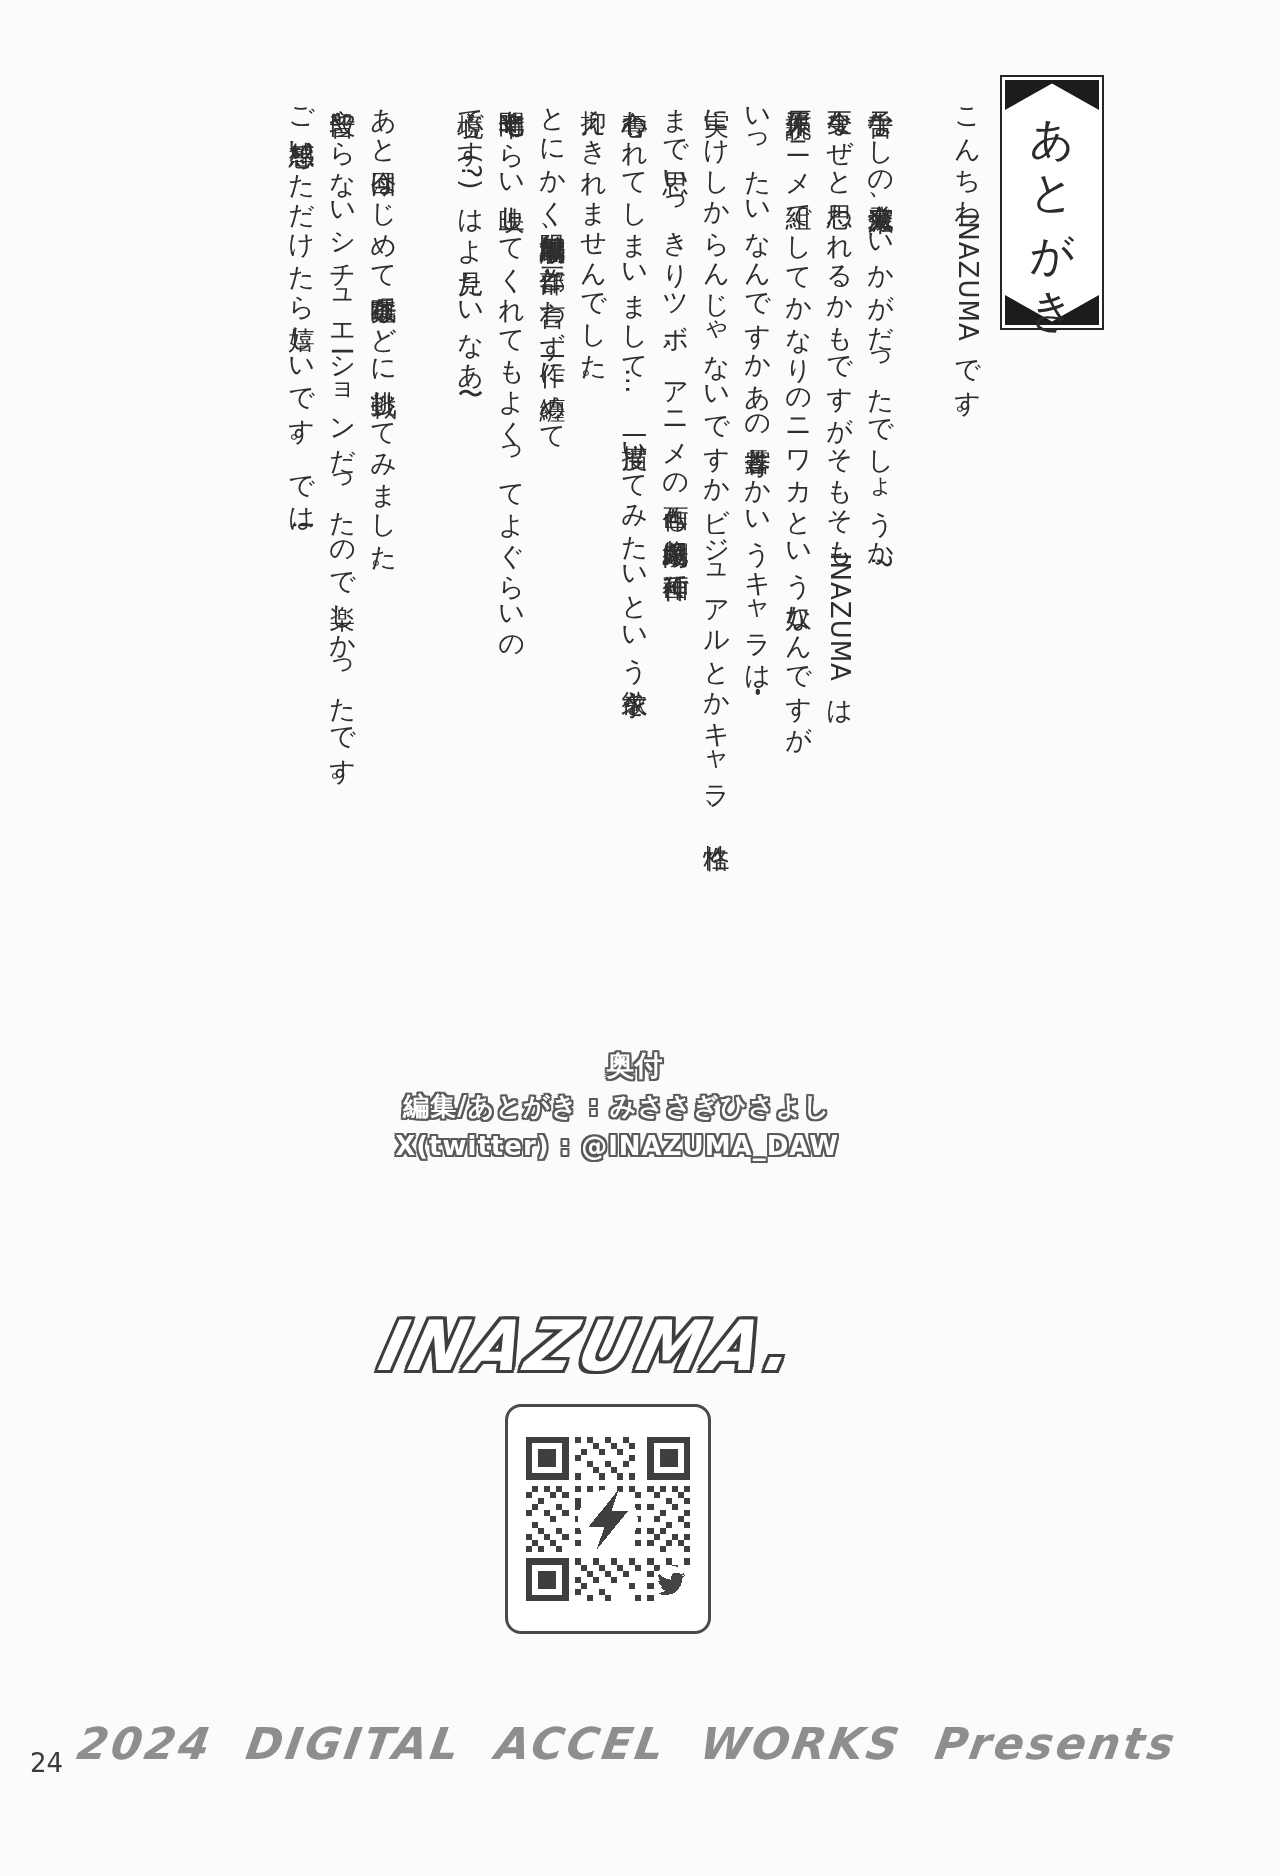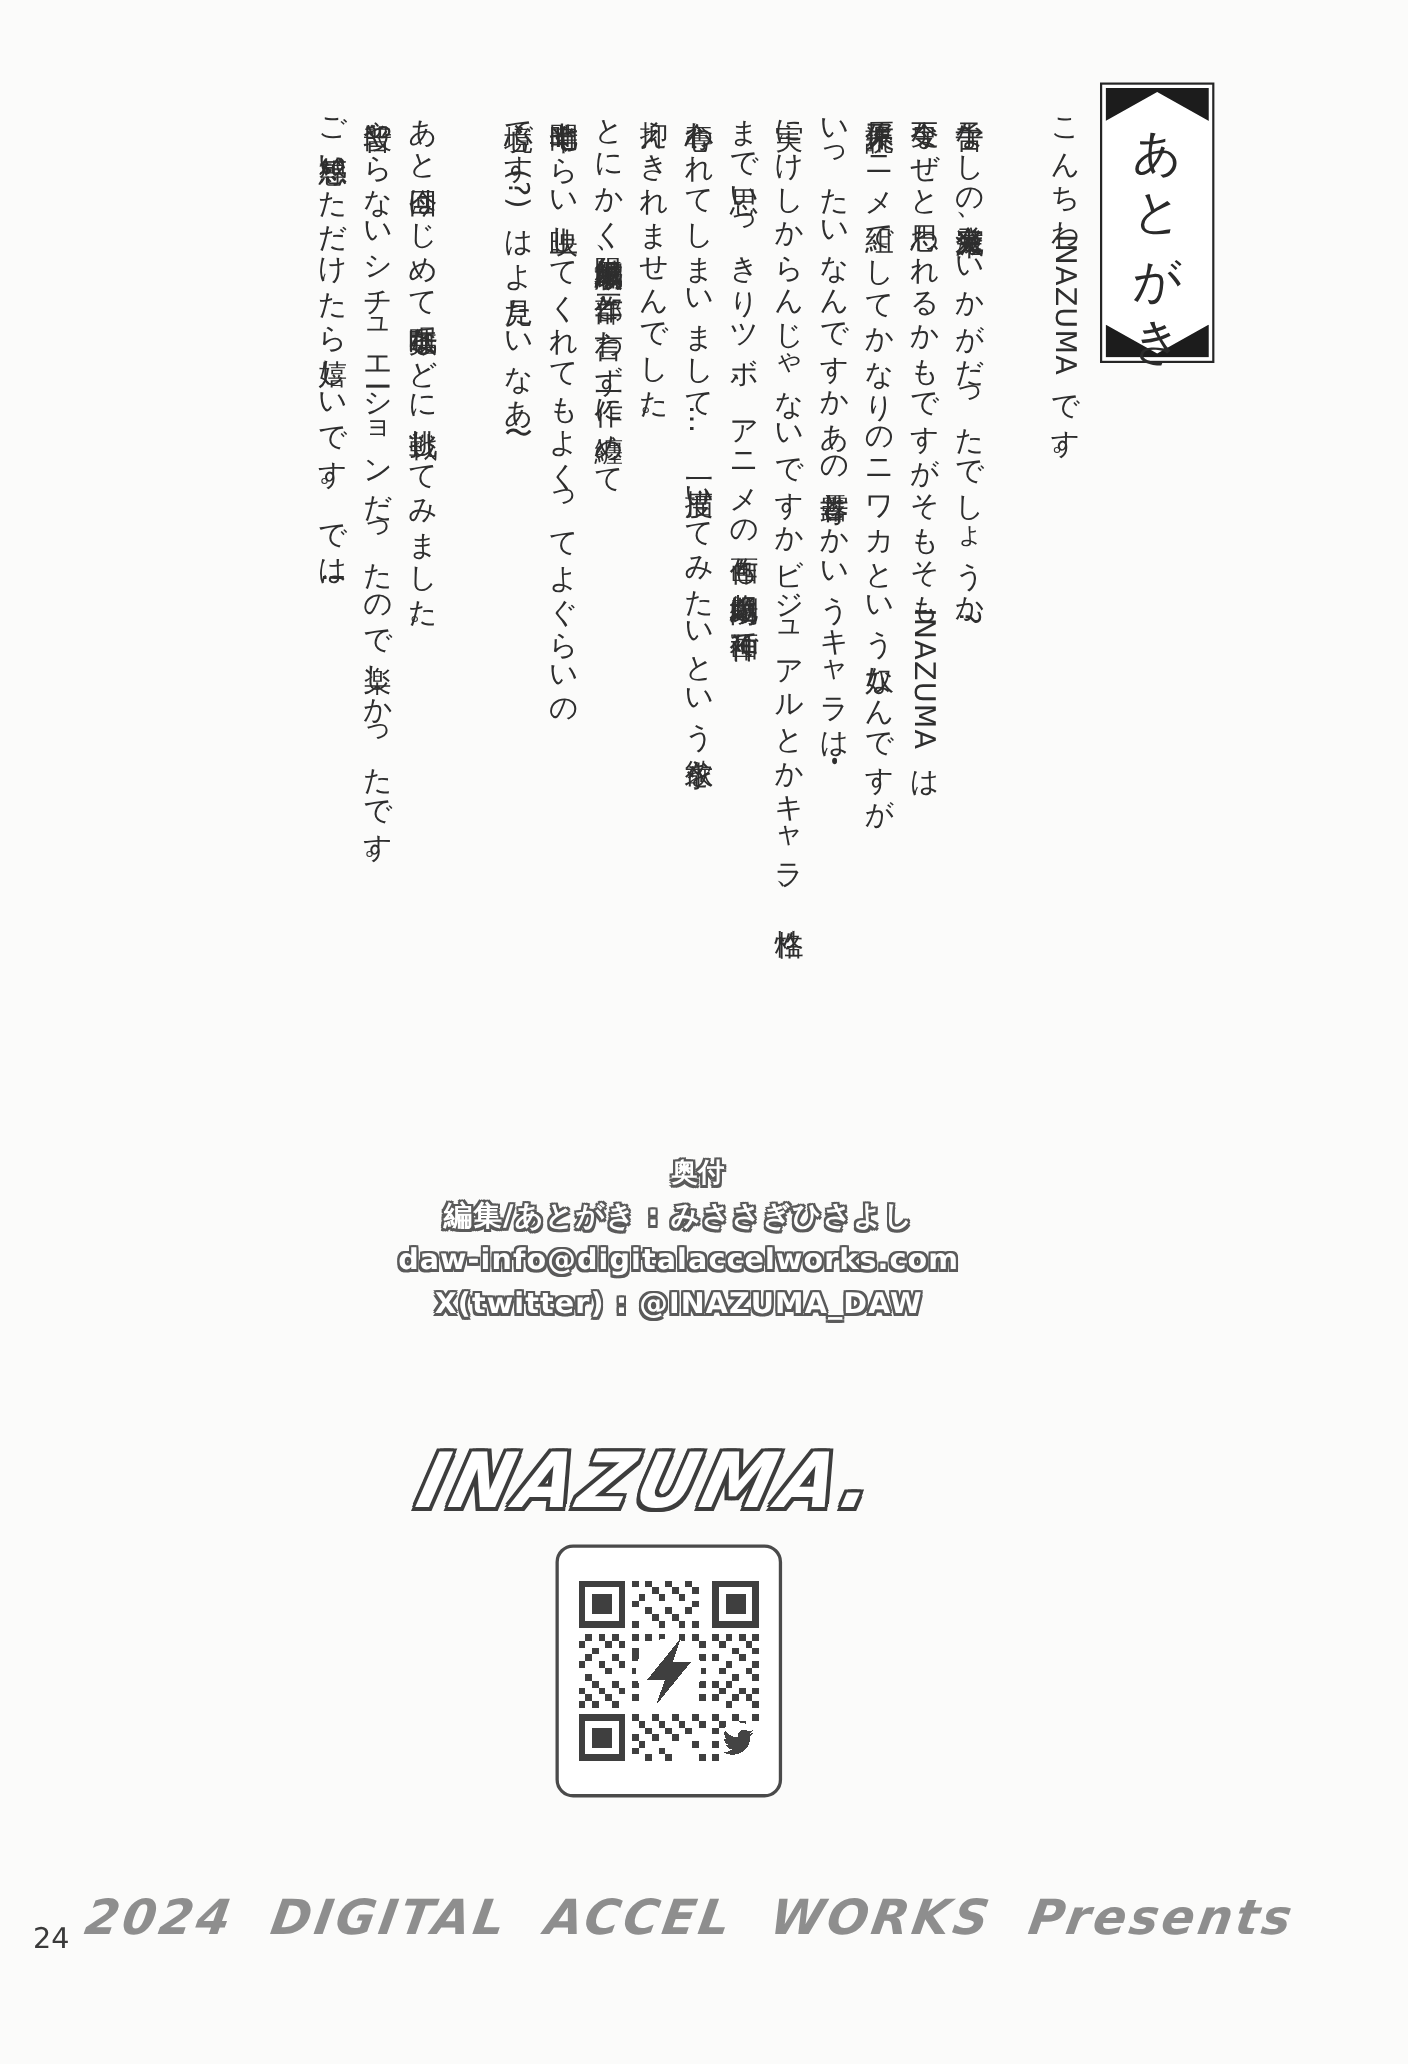--- a/index.html
+++ b/index.html
@@ -54,21 +54,21 @@
     text-align:center;
   }
   .outline {
     color:#fff; font-weight:bold;
     text-shadow:
       -2px -2px 0 #5a5a5a, 2px -2px 0 #5a5a5a,
       -2px 2px 0 #5a5a5a, 2px 2px 0 #5a5a5a,
       -2px 0 0 #5a5a5a, 2px 0 0 #5a5a5a,
       0 -2px 0 #5a5a5a, 0 2px 0 #5a5a5a;
   }
-  .colophon-title { font-size:24px; line-height:40px;padding-left:35px; }
+  .colophon-title { font-size:28px; line-height:40px;padding-left:35px; }
   .colophon-line { font-size:26px; line-height:40px; letter-spacing:1px; }
 
   
   .logo-wrap { position:absolute; top:1308px; left:0; width:1180px; text-align:center; }
   .logo {
     display:inline-block;
     font-size:66px; font-weight:900; font-style:italic;
     letter-spacing:5px;
     transform:skewX(-14deg) scaleY(1.05);
     color:#fff;
@@ -134,21 +134,20 @@
     <div class="para">
       <span class="vline">あと今回はじめて睡眠姦などに挑戦してみました。</span>
       <span class="vline">普段やらないシチュエーションだったので楽しかったです。</span>
       <span class="vline">ご感想等いただけたら嬉しいです。では!</span>
     </div>
   </div>
 
   <div class="colophon">
     <div class="colophon-title outline">奥付</div>
     <div class="colophon-line outline">編集/あとがき : みささぎひさよし</div>
-    <div class="colophon-line outline">daw-info@digitalaccelworks.com</div>
     <div class="colophon-line outline">X(twitter) : @INAZUMA_DAW</div>
   </div>
 
   <div class="logo-wrap">
     <span class="logo">INAZUMA.</span>
   </div>
 
   <div class="qr-box">
     <svg viewBox="0 0 29 29" shape-rendering="crispEdges">
 

